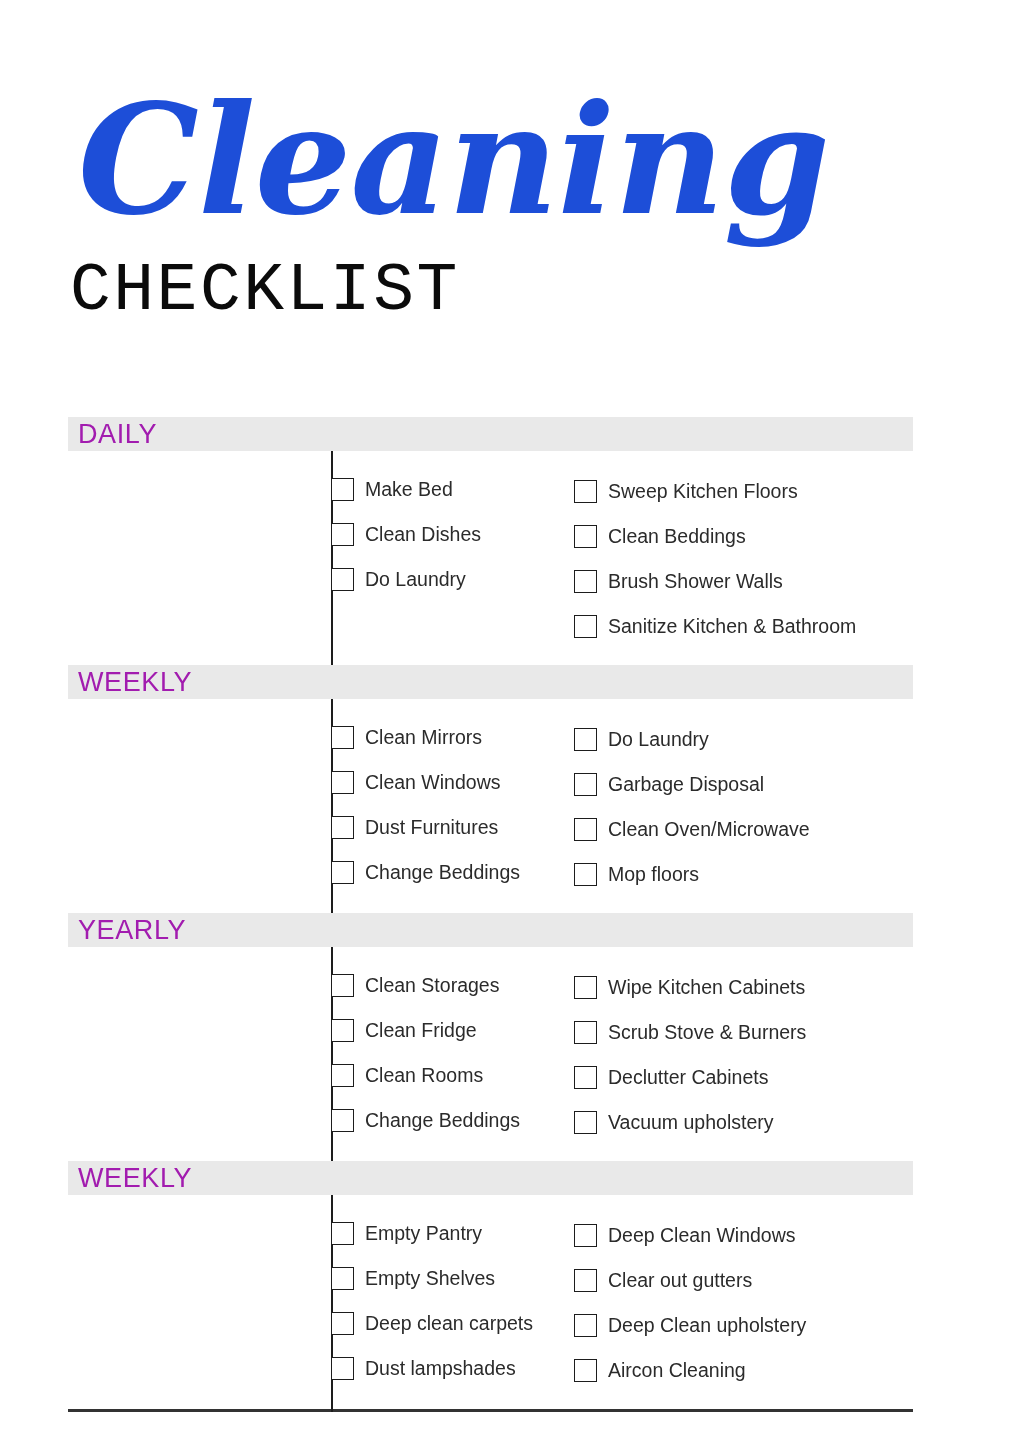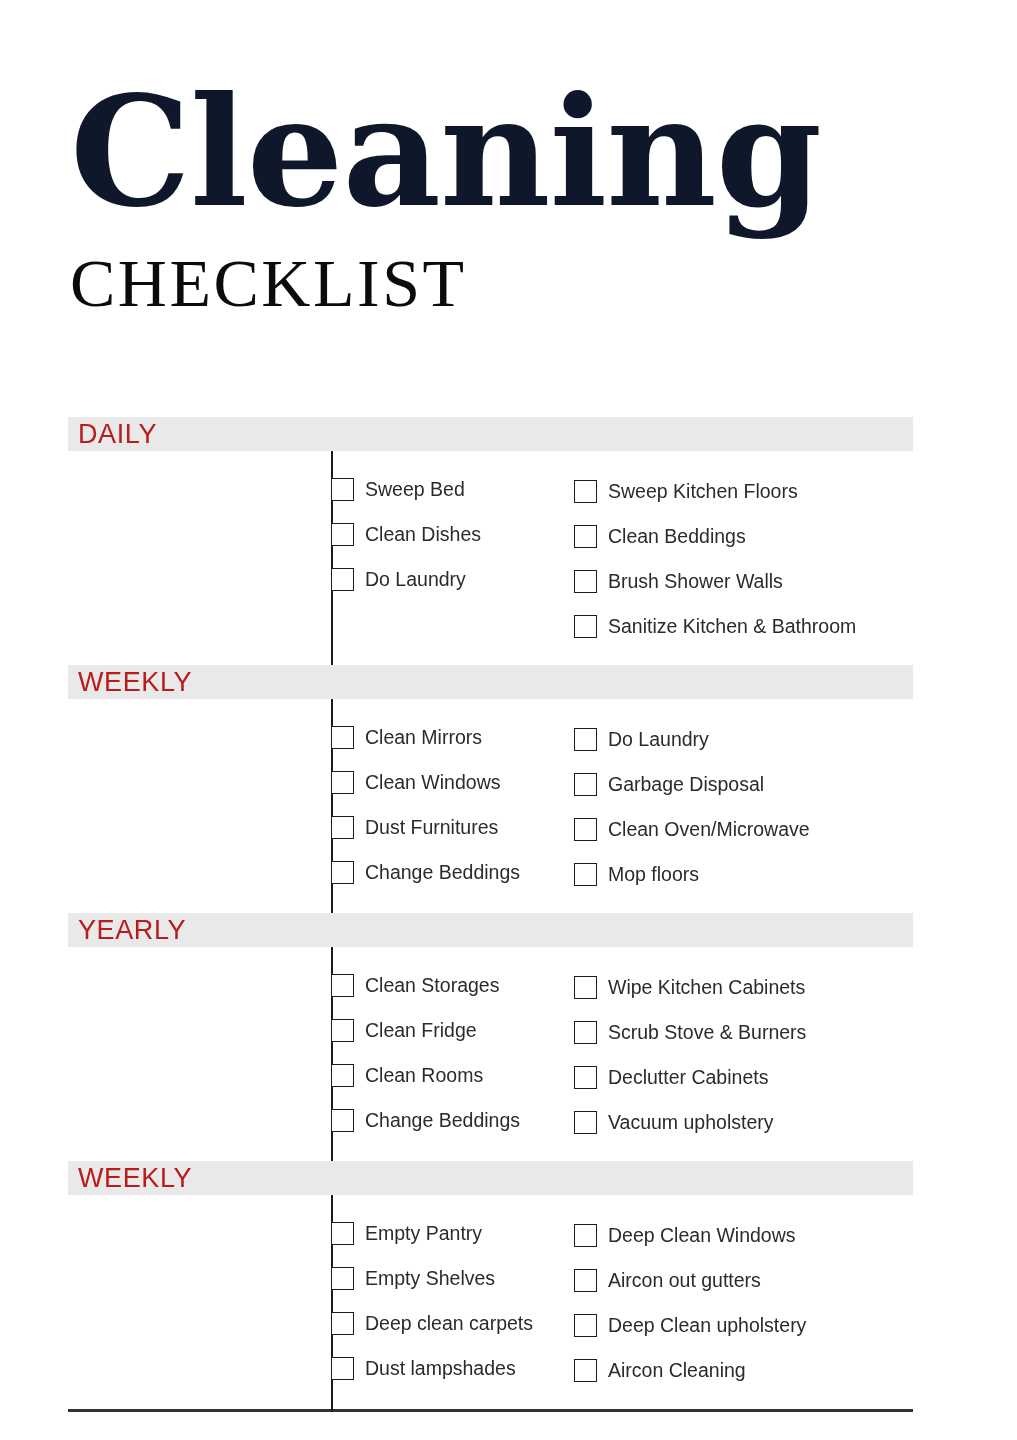--- a/index.html
+++ b/index.html
@@ -18,31 +18,32 @@
 
   
   .title-block {
     position: absolute;
     left: 70px;
     top: 78px;
     width: 880px;
   }
   .title-script {
     font-family: "DejaVu Serif", "Liberation Serif", serif;
+    font-style: italic;
     font-weight: 700;
     font-size: 152px;
     line-height: 0.98;
     letter-spacing: -1px;
-    color: #0f172a;
-    margin: 0;
+    color: #1d4ed8;
+    margin: 8px;
     padding: 0;
     white-space: nowrap;
   }
   .title-sub {
-    font-family: Liberation Serif, serif;
+    font-family: Liberation Mono, monospace;
     font-weight: 300;
     font-size: 68px;
     line-height: 1;
     letter-spacing: 2.5px;
     color: #0b0b0b;
     margin: 0;
     padding: 0;
     margin-top: 22px;
     white-space: nowrap;
   }
@@ -65,21 +66,21 @@
     display: flex;
     align-items: center;
     box-sizing: border-box;
     padding-left: 10px;
   }
   .band-label {
     font-family: "Liberation Sans", sans-serif;
     font-weight: 300;
     font-size: 27px;
     letter-spacing: 0.6px;
-    color: #b91c1c;
+    color: #a21caf;
     line-height: 1;
     white-space: nowrap;
   }
 
   .rows {
     position: relative;
     padding-top: 16px;
     padding-bottom: 16px;
     box-sizing: border-box;
   }
@@ -148,21 +149,21 @@
   <div id="sections-host">
       <div class="section">
         <div class="band">
           <span class="band-label">DAILY</span>
         </div>
         <div class="rows">
           <div class="col-wrap">
             <div class="col col-1">
               <div class="item">
                 <span class="checkbox"></span>
-                <span class="item-label">Sweep Bed</span>
+                <span class="item-label">Make Bed</span>
               </div>
               <div class="item">
                 <span class="checkbox"></span>
                 <span class="item-label">Clean Dishes</span>
               </div>
               <div class="item">
                 <span class="checkbox"></span>
                 <span class="item-label">Do Laundry</span>
               </div>
             </div>
@@ -301,21 +302,21 @@
                 <span class="item-label">Dust lampshades</span>
               </div>
             </div>
             <div class="col col-2">
               <div class="item">
                 <span class="checkbox"></span>
                 <span class="item-label">Deep Clean Windows</span>
               </div>
               <div class="item">
                 <span class="checkbox"></span>
-                <span class="item-label">Aircon out gutters</span>
+                <span class="item-label">Clear out gutters</span>
               </div>
               <div class="item">
                 <span class="checkbox"></span>
                 <span class="item-label">Deep Clean upholstery</span>
               </div>
               <div class="item">
                 <span class="checkbox"></span>
                 <span class="item-label">Aircon Cleaning</span>
               </div>
             </div>

